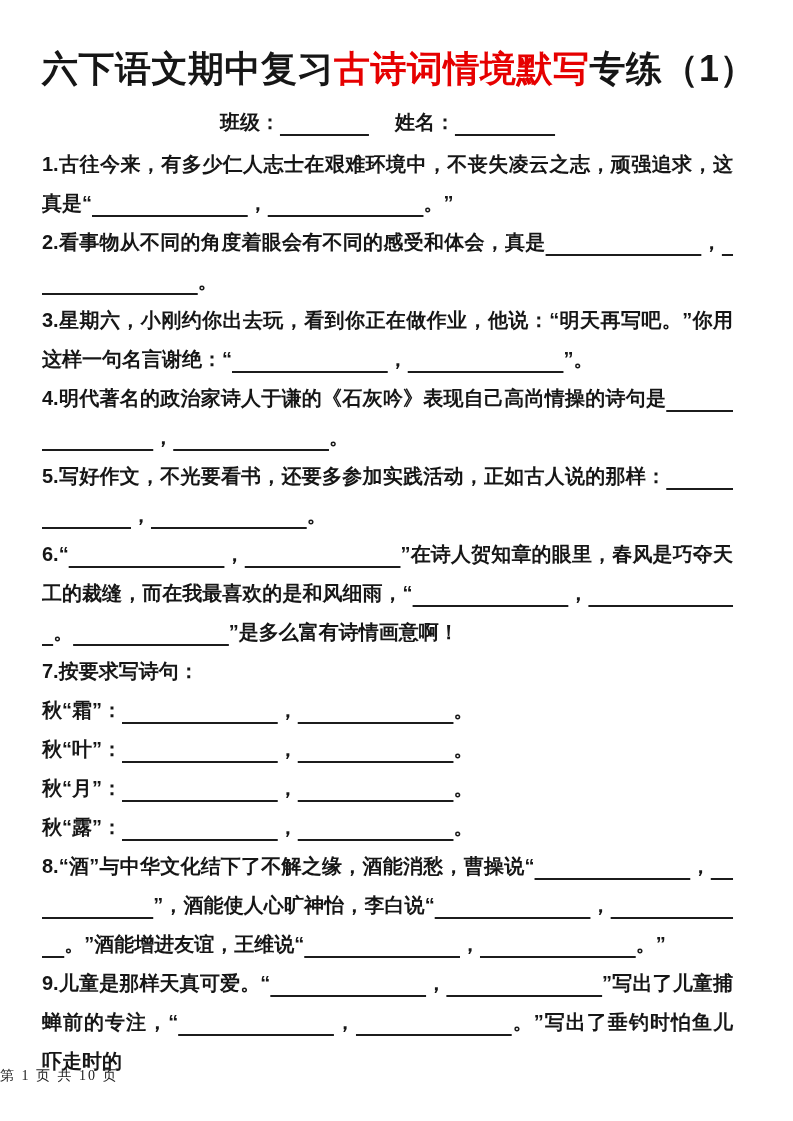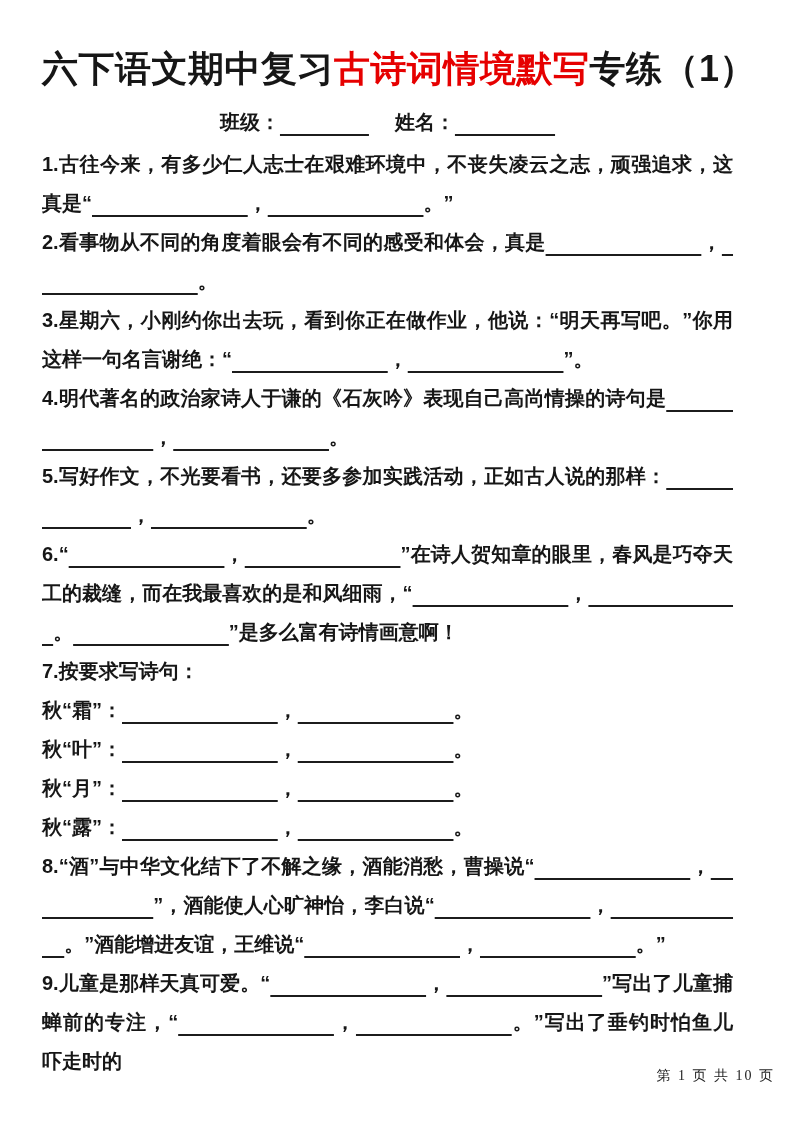--- a/index.html
+++ b/index.html
@@ -59,21 +59,21 @@
     text-decoration: underline;
     text-decoration-color: #1c1c1c;
     text-decoration-thickness: 1.6px;
     text-underline-offset: 5px;
   }
   .footer {
     position: absolute;
     left: 0;
     right: 0;
     bottom: 36px;
-    text-align: right;
+    text-align: left;
     font-size: 14px;
     font-weight: 400;
     letter-spacing: 2px;
     color: #222222;
     font-family: "Liberation Serif", "DejaVu Serif", serif;
   }
 </style>
 </head>
 <body>
 

